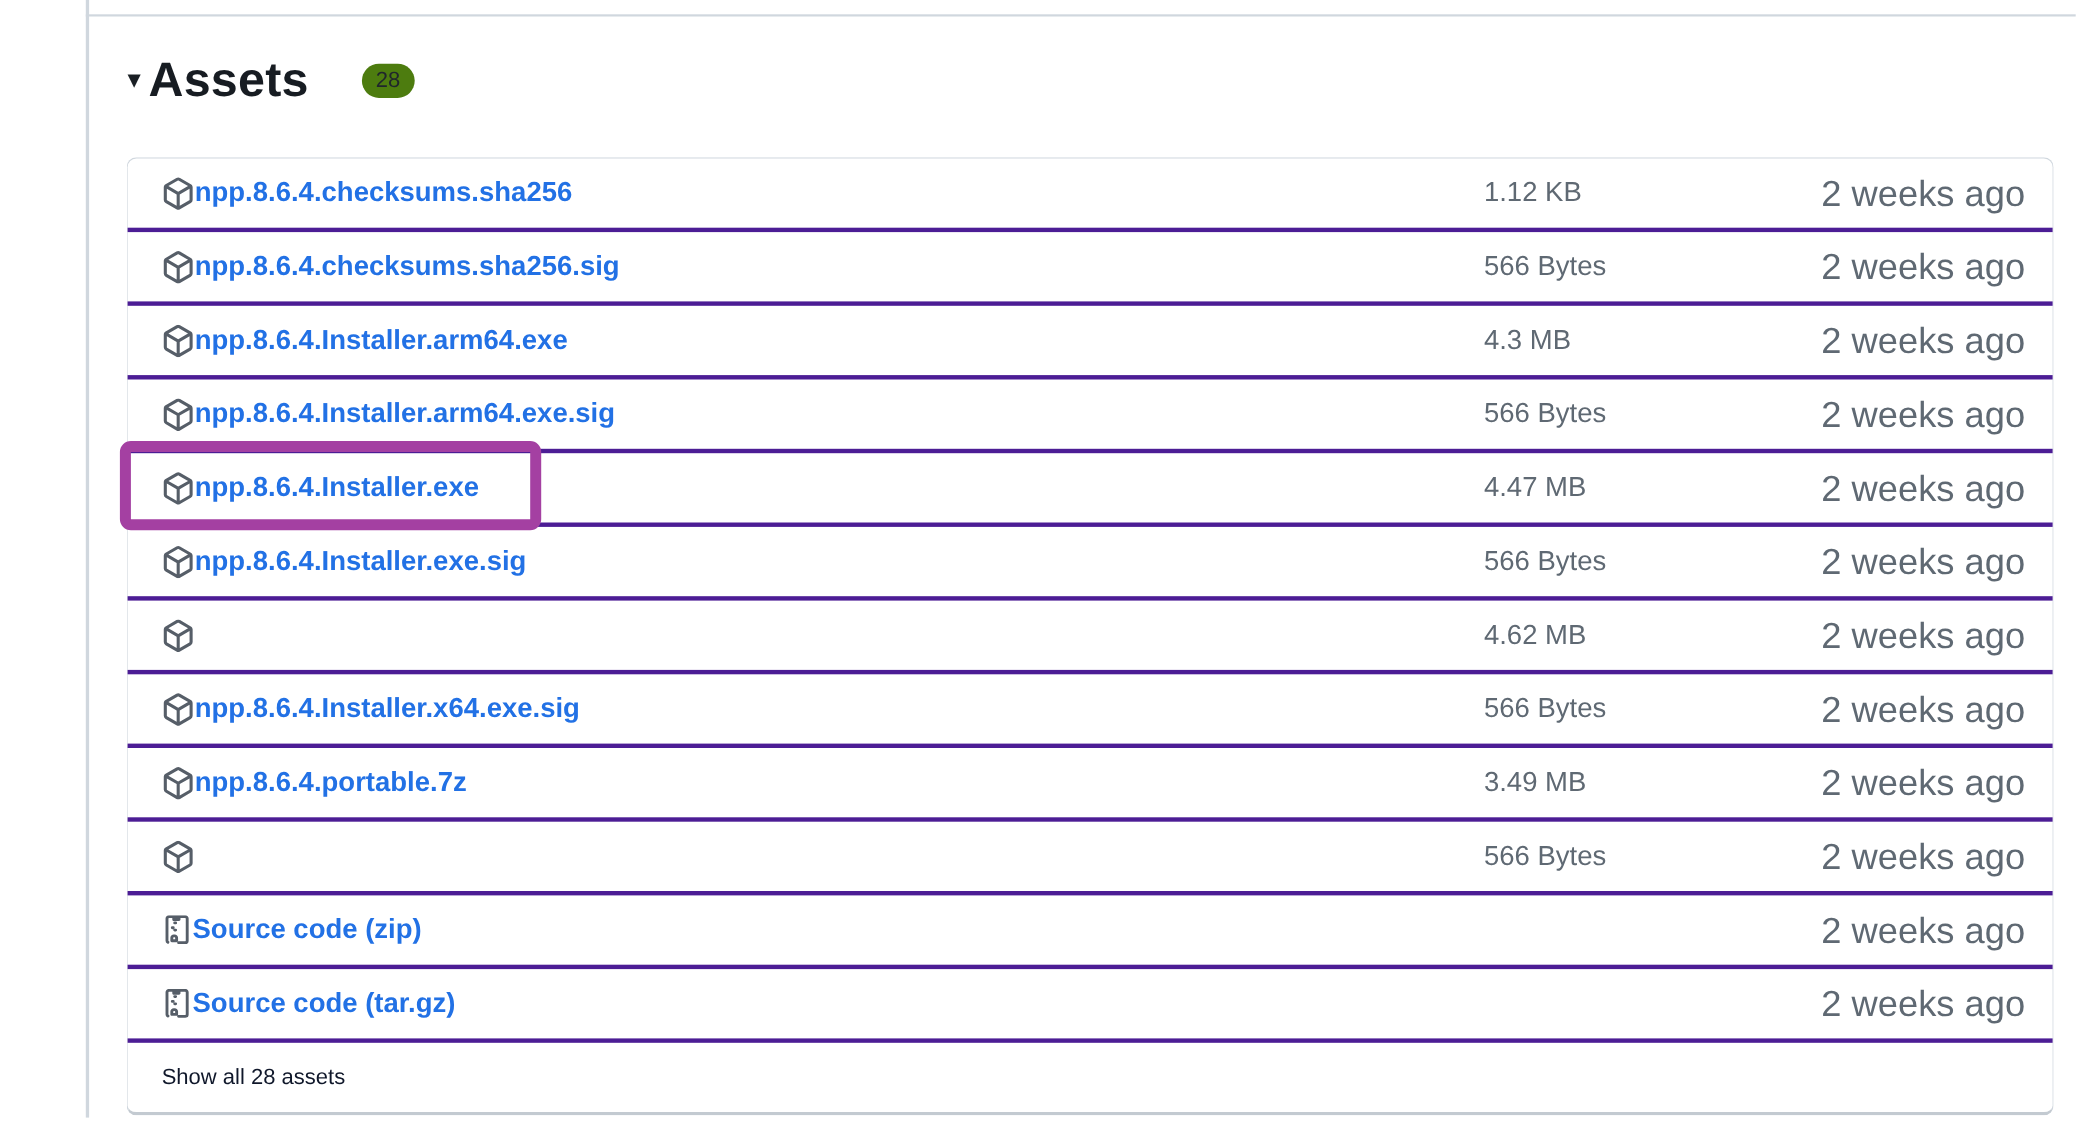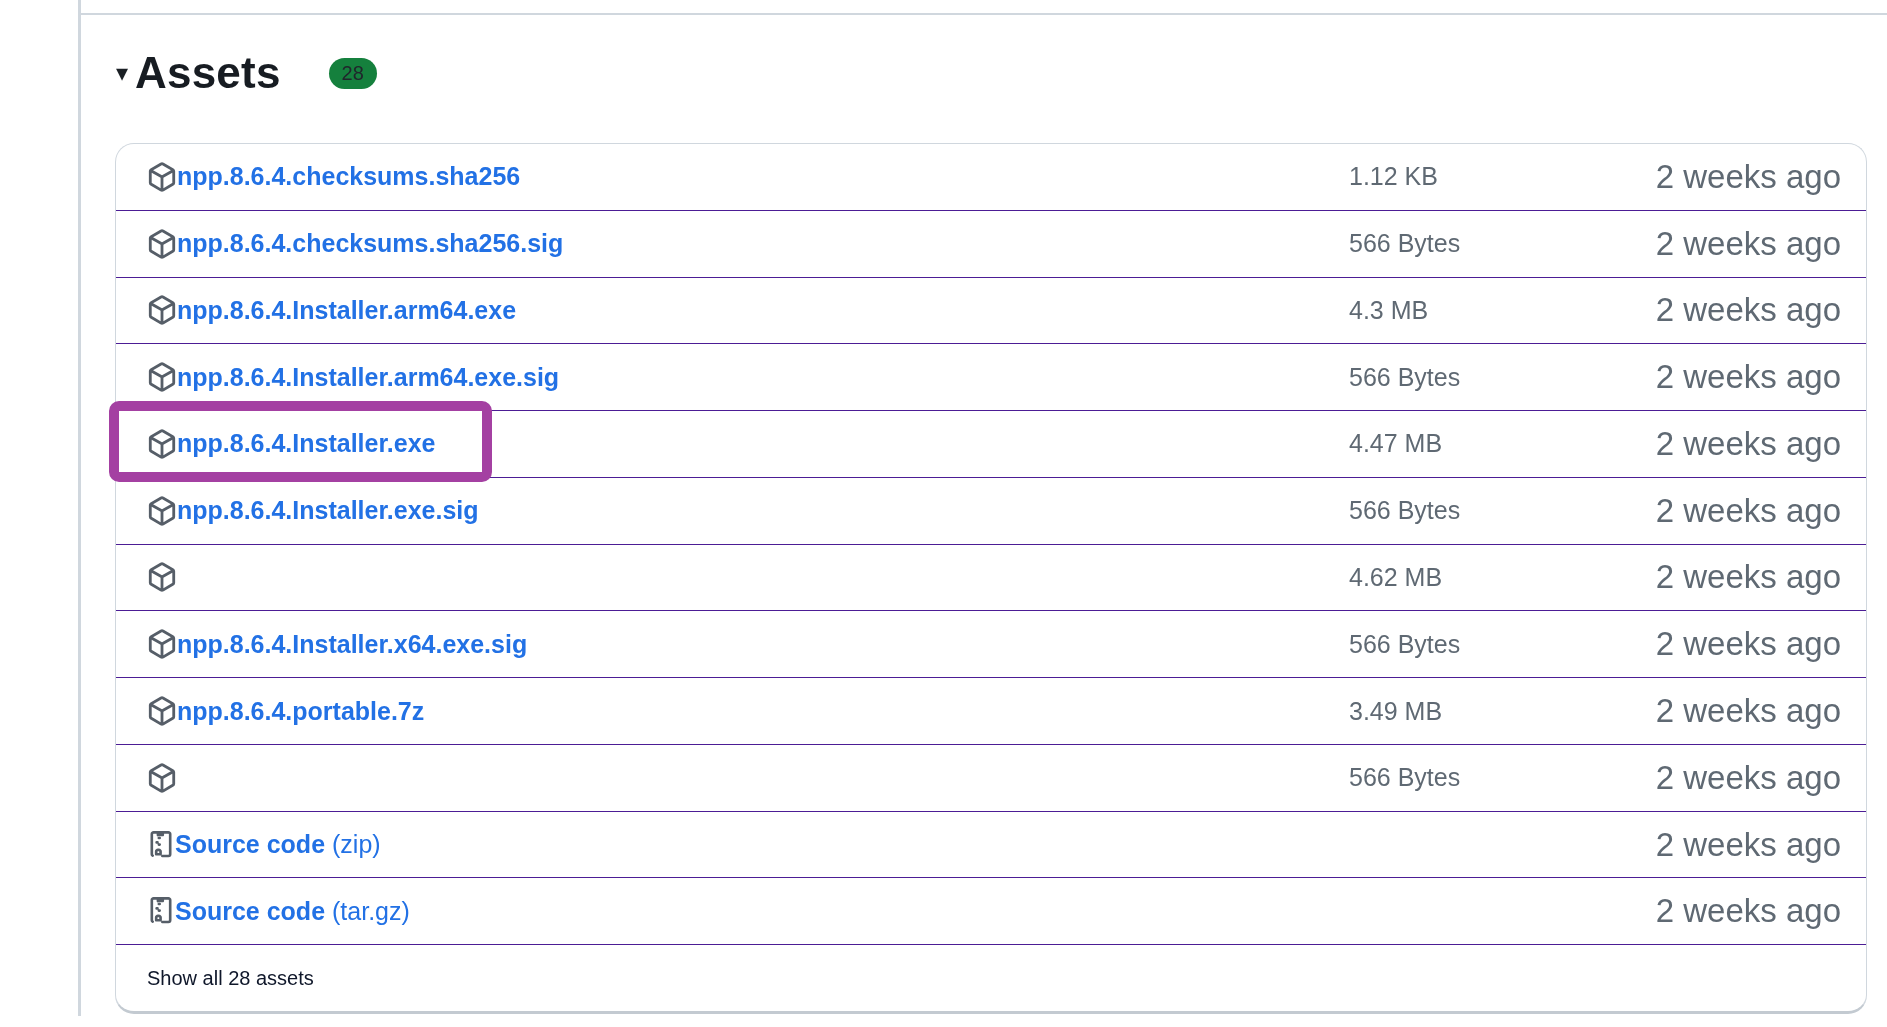--- a/index.html
+++ b/index.html
@@ -11,37 +11,37 @@
   .timeline-line{position:absolute;left:78px;top:0;width:3px;height:1016px;background:#d0d7de;}
   .top-rule{position:absolute;left:78px;right:0;top:13px;height:2px;background:#d0d7de;}
 
   
   .assets-head{position:absolute;left:116px;top:48px;display:flex;align-items:center;}
   .caret{font-size:24px;line-height:1;color:#1a1f24;margin-right:7px;cursor:pointer;}
   .assets-title{font-size:44px;font-weight:700;color:#171c22;letter-spacing:.2px;}
   .count-badge{
     margin-left:48px;display:inline-flex;align-items:center;justify-content:center;
     min-width:22px;height:31px;padding:0 13px;border-radius:999px;
-    background:#15803d;color:#20262c;font-size:20px;font-weight:500;
+    background:#4d7c0f;color:#20262c;font-size:20px;font-weight:500;
   }
 
   
   .assets-box{
     position:absolute;left:115px;top:143px;width:1752px;height:871px;
     box-sizing:border-box;background:#fff;
-    border:1px solid #d0d7de;border-bottom:3px solid #c3cad1;border-radius:19px;
+    border:1px solid #d0d7de;border-bottom:3px solid #c3cad1;border-radius:9px;
     display:flex;flex-direction:column;
   }
   .arow{flex:1;display:flex;align-items:center;min-height:0;}
-  .arow + .arow{border-top:1px solid #4c1d95;}
+  .arow + .arow{border-top:4px solid #4c1d95;}
   .cell-name{flex:none;width:1233px;box-sizing:border-box;padding-left:31px;
     display:flex;align-items:center;white-space:nowrap;overflow:hidden;}
   .icon-wrap{display:flex;align-items:center;flex:none;}
   .asset-link{color:#2271e5;text-decoration:none;font-weight:700;font-size:25px;cursor:pointer;}
-  .asset-suffix{color:#2271e5;font-weight:400;font-size:25px;}
+  .asset-suffix{color:#2271e5;font-weight:700;font-size:25px;}
   .cell-size{flex:1;font-size:25px;color:#5f6973;white-space:nowrap;}
   .cell-date{flex:none;width:255px;box-sizing:border-box;padding-right:25px;
     text-align:right;font-size:33px;color:#5f6973;white-space:nowrap;}
   .show-all-link{color:#0f172a;text-decoration:none;font-weight:400;font-size:20px;cursor:pointer;}
 
   
   .highlight-box{
     position:absolute;left:109px;top:401px;width:383px;height:81px;
     box-sizing:border-box;border:10px solid #a440a2;border-radius:10px;
     pointer-events:none;background:transparent;

